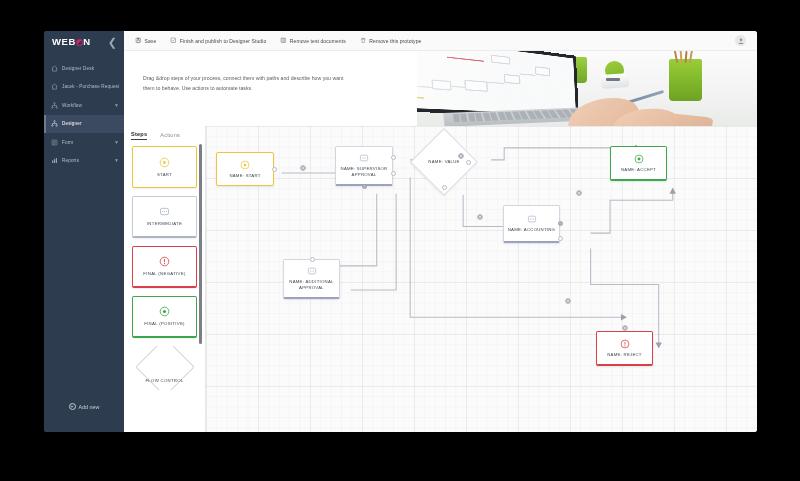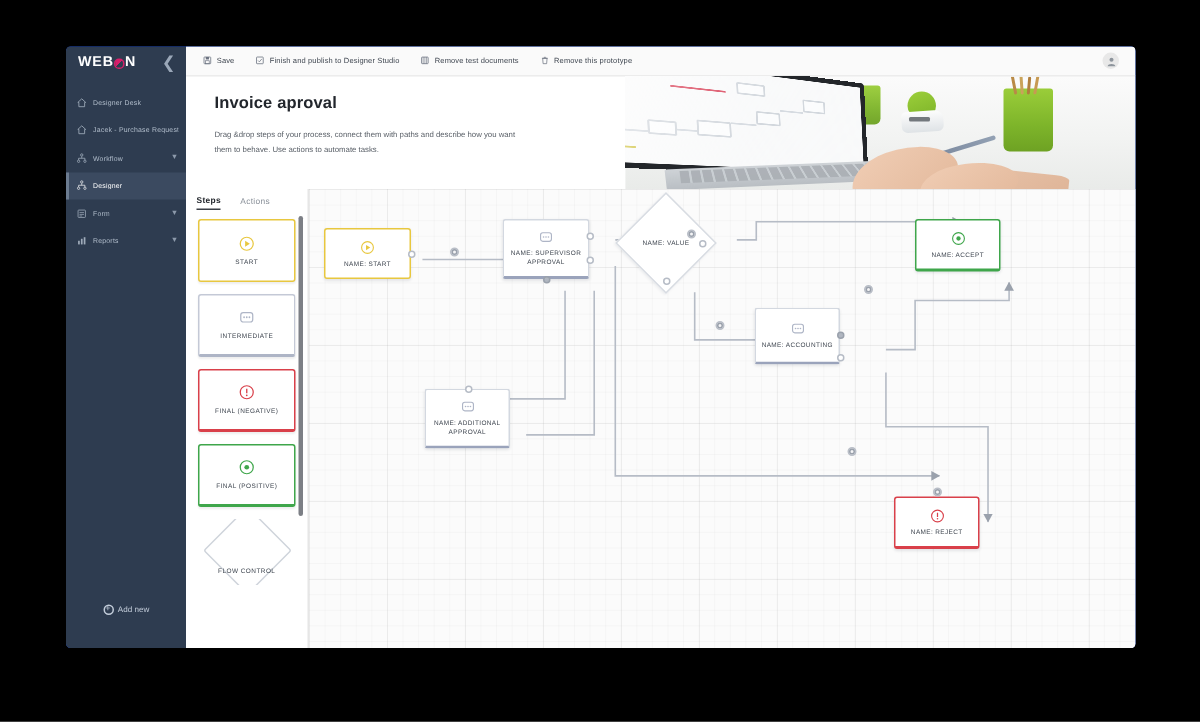--- a/index.html
+++ b/index.html
@@ -6,21 +6,21 @@
   html, body {
     width: 800px; height: 481px;
     background: #000;
     font-family: "Liberation Sans", sans-serif;
     overflow: hidden;
   }
   #app-window {
     position: absolute;
     left: 44px; top: 31px;
     width: 713px; height: 401px;
-    background: #1d4ed8;
+    background: #0f766e;
     border-radius: 3px;
     overflow: hidden;
     display: flex;
   }
 
   
   #sidebar {
     width: 80px; height: 100%;
     background: #2e3c50;
     position: relative;
@@ -463,21 +463,20 @@
       <div id="avatar">
         <svg width="8" height="8" viewBox="0 0 16 16">
           <circle cx="8" cy="5.6" r="2.7" fill="#8d949c"></circle>
           <path d="M2.8 14.2 C3.4 10.4 12.6 10.4 13.2 14.2 Z" fill="#8d949c"></path>
         </svg>
       </div>
     </div>
 
     <div id="header-band">
       <div id="header-text">
-        <div id="page-title">Invoice aproval</div>
         <div id="page-sub">Drag &amp;drop steps of your process, connect them with paths and describe how you want them to behave. Use actions to automate tasks.</div>
       </div>
 
       <div id="header-photo">
         <div class="desk"></div>
 
         <div class="cup cup-left"></div>
 
         <div class="stapler">
           <div class="top"></div>

